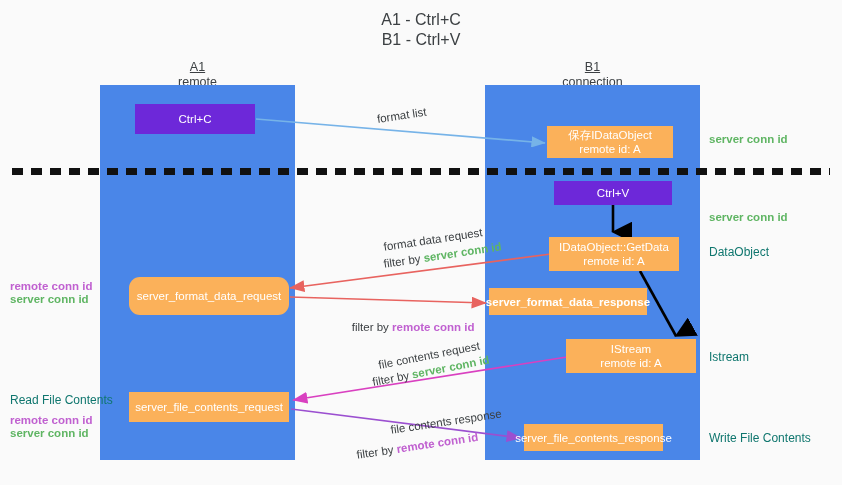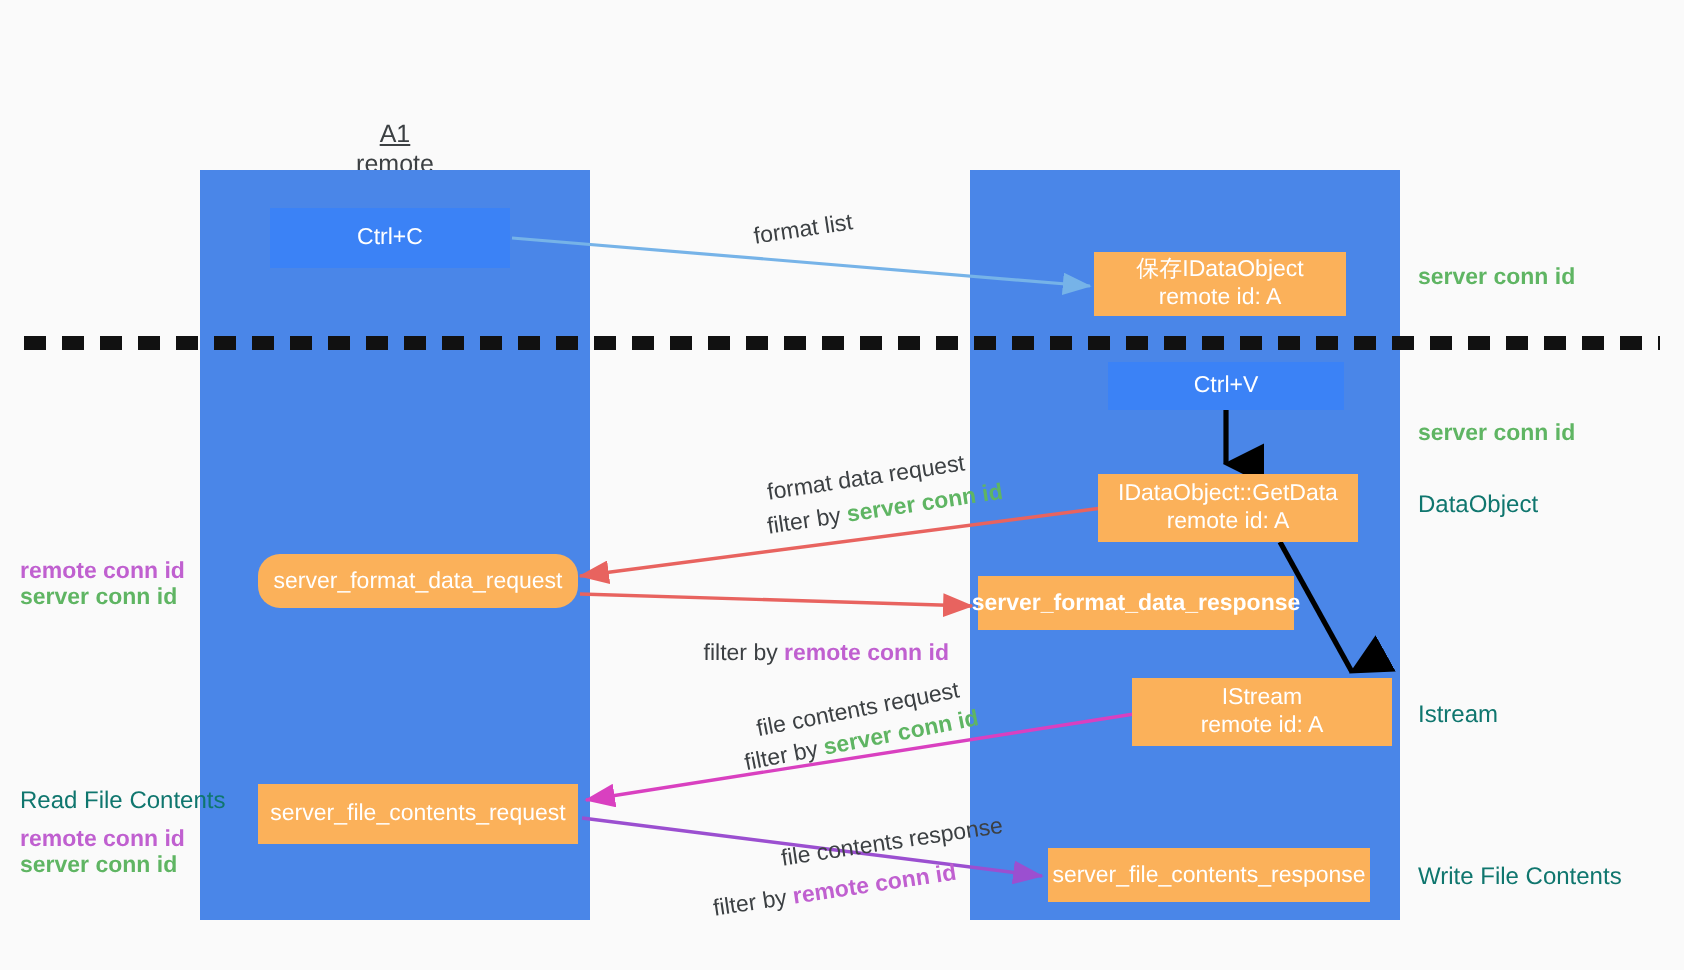--- a/index.html
+++ b/index.html
@@ -54,21 +54,21 @@
     display: flex;
     flex-direction: column;
     align-items: center;
     justify-content: center;
     color: #ffffff;
     font-size: 11.5px;
     line-height: 14px;
     text-align: center;
     white-space: pre;
   }
-  .box.green { background: #3b82f6; }
+  .box.green { background: #6d28d9; }
   .box.orange { background: #fbb15a; }
 
   
   .lbl {
     font-size: 11.5px;
     line-height: 14px;
     white-space: pre;
     color: #3c4043;
   }
   .lbl.green { color: #5fb563; font-weight: bold; }
@@ -87,24 +87,32 @@
   .rot-a { transform: rotate(-8.5deg); transform-origin: left top; }
   .rot-b { transform: rotate(-11deg); transform-origin: left top; }
 
   svg { position: absolute; left: 0; top: 0; pointer-events: none; }
 </style>
 </head>
 <body>
 
 <div id="stage">
 
+  <div id="title" class="abs">
+    <div>A1 - Ctrl+C</div>
+    <div>B1 - Ctrl+V</div>
+  </div>
 
   <div class="abs col-head" style="left:100px; top:60px; width:195px;">
     <div>A1</div>
     <div>remote</div>
+  </div>
+  <div class="abs col-head" style="left:485px; top:60px; width:215px;">
+    <div>B1</div>
+    <div>connection</div>
   </div>
 
   <div class="abs lane" style="left:100px; top:85px; width:195px; height:375px;"></div>
   <div class="abs lane" style="left:485px; top:85px; width:215px; height:375px;"></div>
 
   <svg width="842" height="485">
     <defs>
       <marker id="ah-blue" markerWidth="9" markerHeight="7" refX="8.5" refY="3.5" orient="auto">
         <polygon points="0 0, 9 3.5, 0 7" fill="#76b3e8"></polygon>
       </marker>
@@ -156,33 +164,33 @@
   <div class="abs box orange" style="left:549px; top:237px; width:130px; height:34px;text-align:right;">
     <span>IDataObject::GetData</span>
     <span>remote id: A</span>
   </div>
 
   <div class="abs box orange" style="left:566px; top:339px; width:130px; height:34px;">
     <span>IStream</span>
     <span>remote id: A</span>
   </div>
 
-  <div class="abs box orange" style="left:129px; top:277px; width:160px; height:27px;border-radius:11px;">
+  <div class="abs box orange" style="left:129px; top:277px; width:160px; height:38px;border-radius:11px;">
     <span>server_format_data_request</span>
   </div>
 
   <div class="abs box orange" style="left:489px; top:288px; width:158px; height:27px;font-weight:bold;">
     <span>server_format_data_response</span>
   </div>
 
   <div class="abs box orange" style="left:129px; top:392px; width:160px; height:30px;">
     <span>server_file_contents_request</span>
   </div>
 
-  <div class="abs box orange" style="left:524px; top:424px; width:161px; height:27px;">
+  <div class="abs box orange" style="left:524px; top:424px; width:139px; height:27px;">
     <span>server_file_contents_response</span>
   </div>
 
   <div class="abs lbl rot-a" style="left:376px; top:112px;">format list</div>
 
   <div class="abs mixed rot-a" style="left:368px; top:228px;">
     <span>format data request</span>
   </div>
   <div class="abs mixed rot-a" style="left:368px; top:245px;">
     <span>filter by </span><span class="g">server conn id</span>

